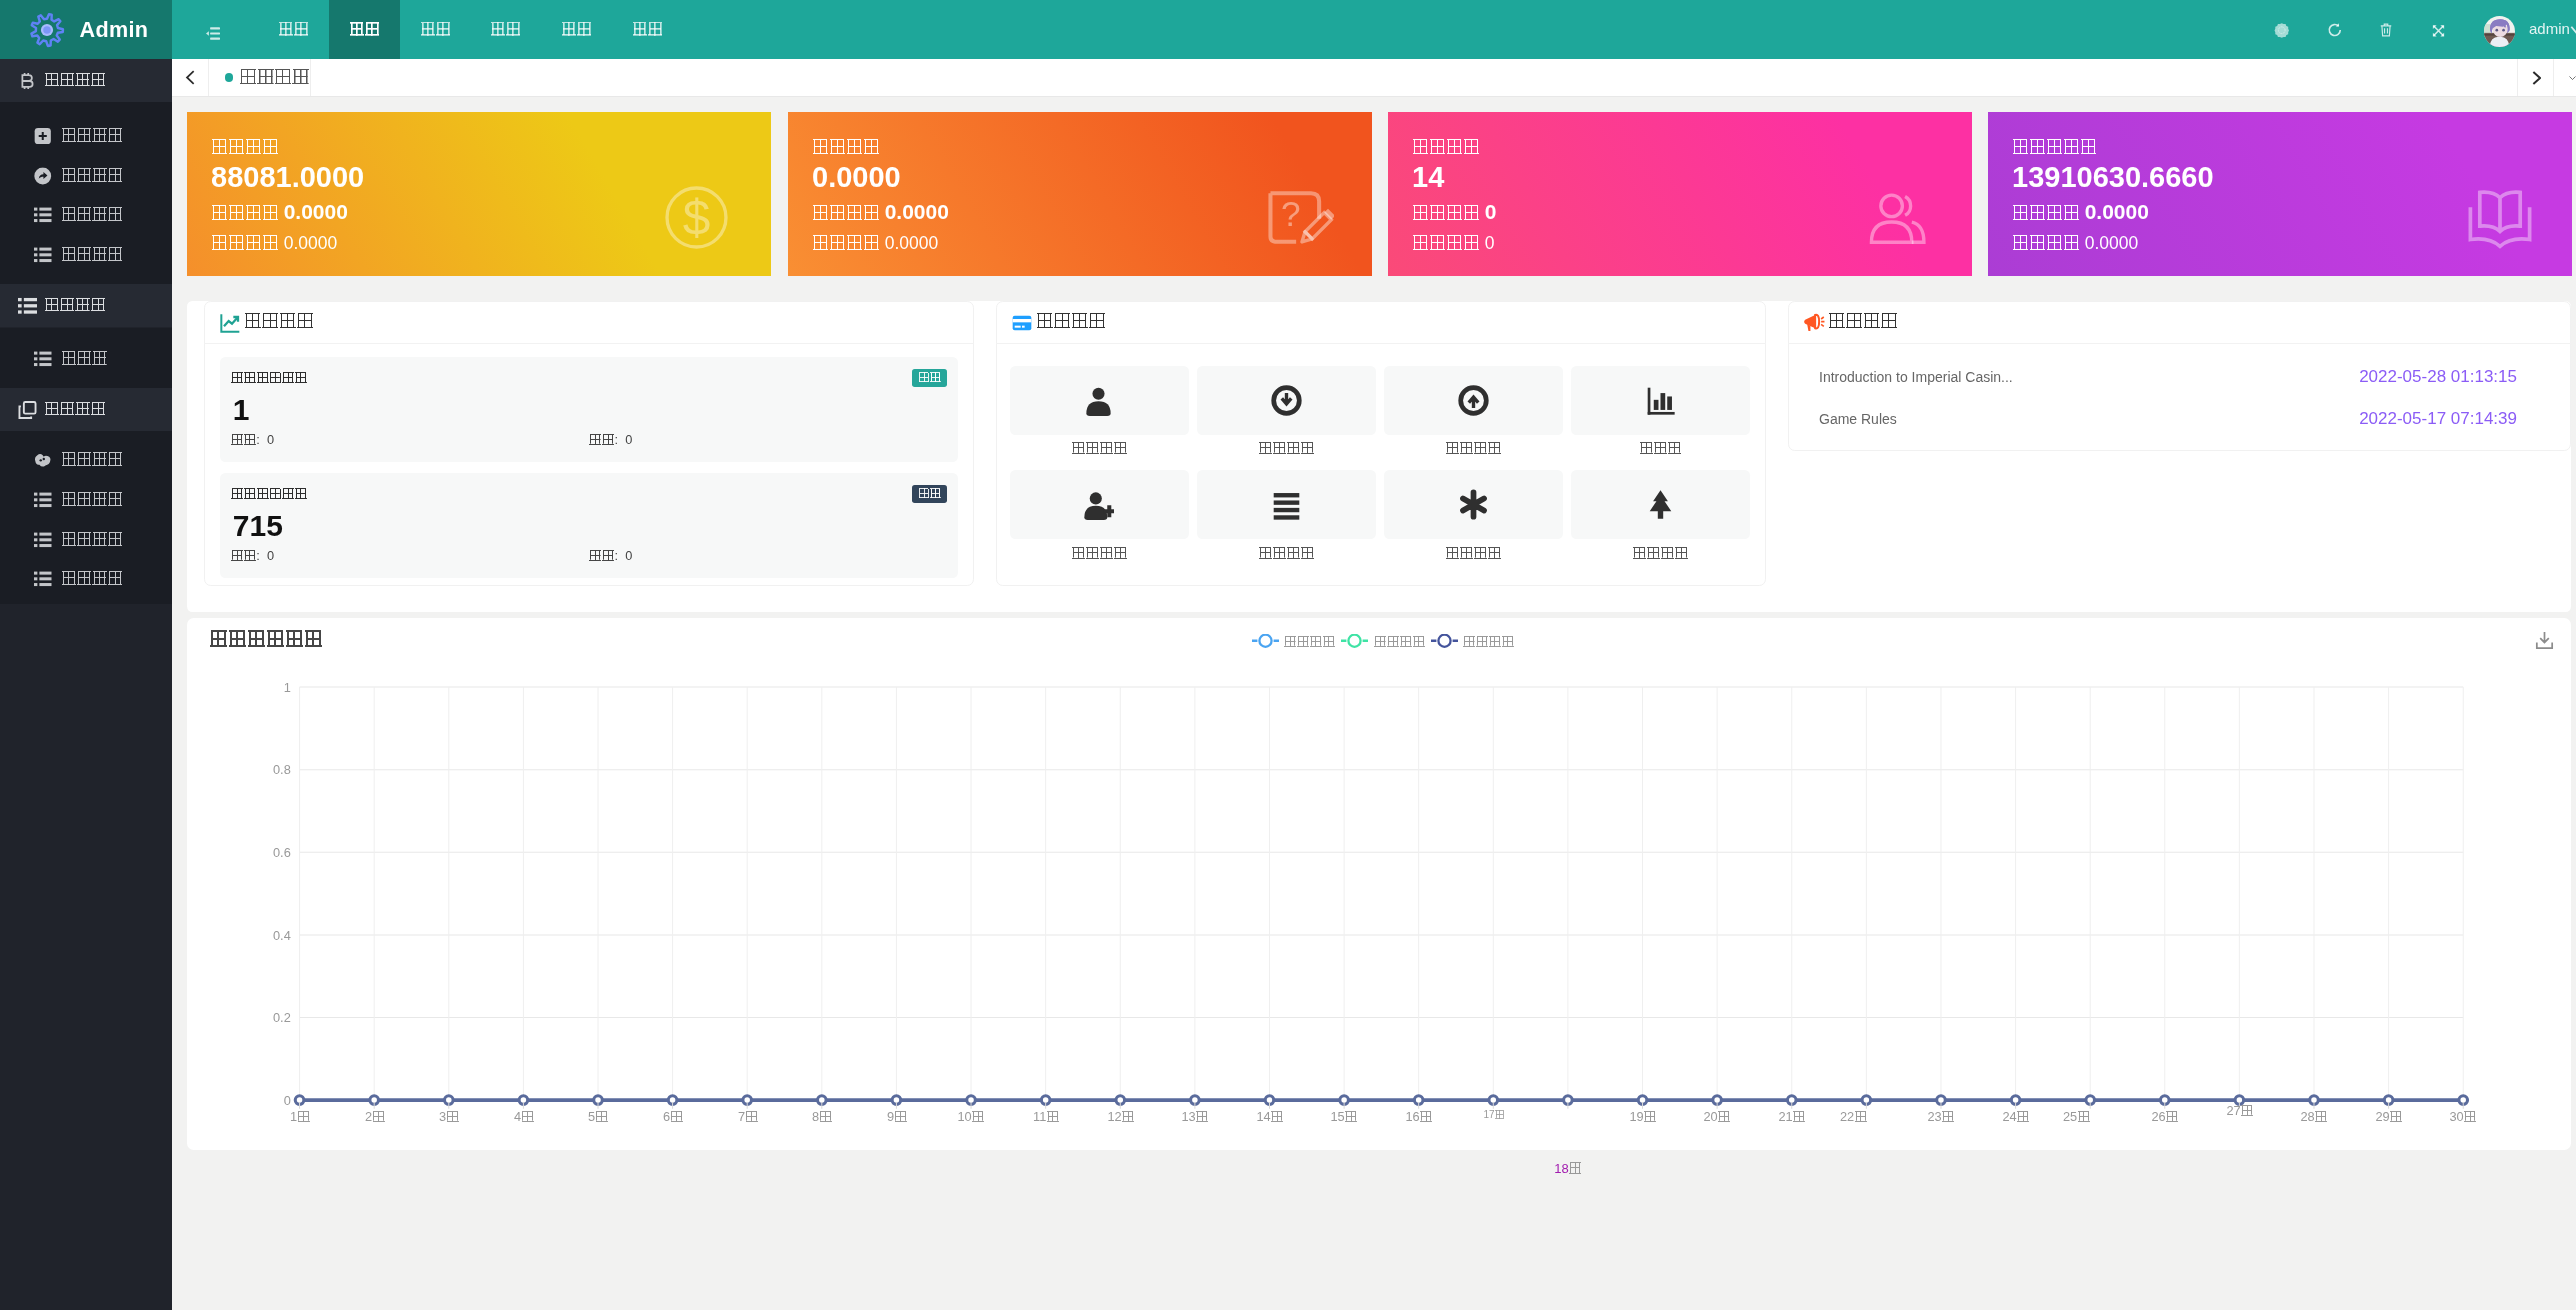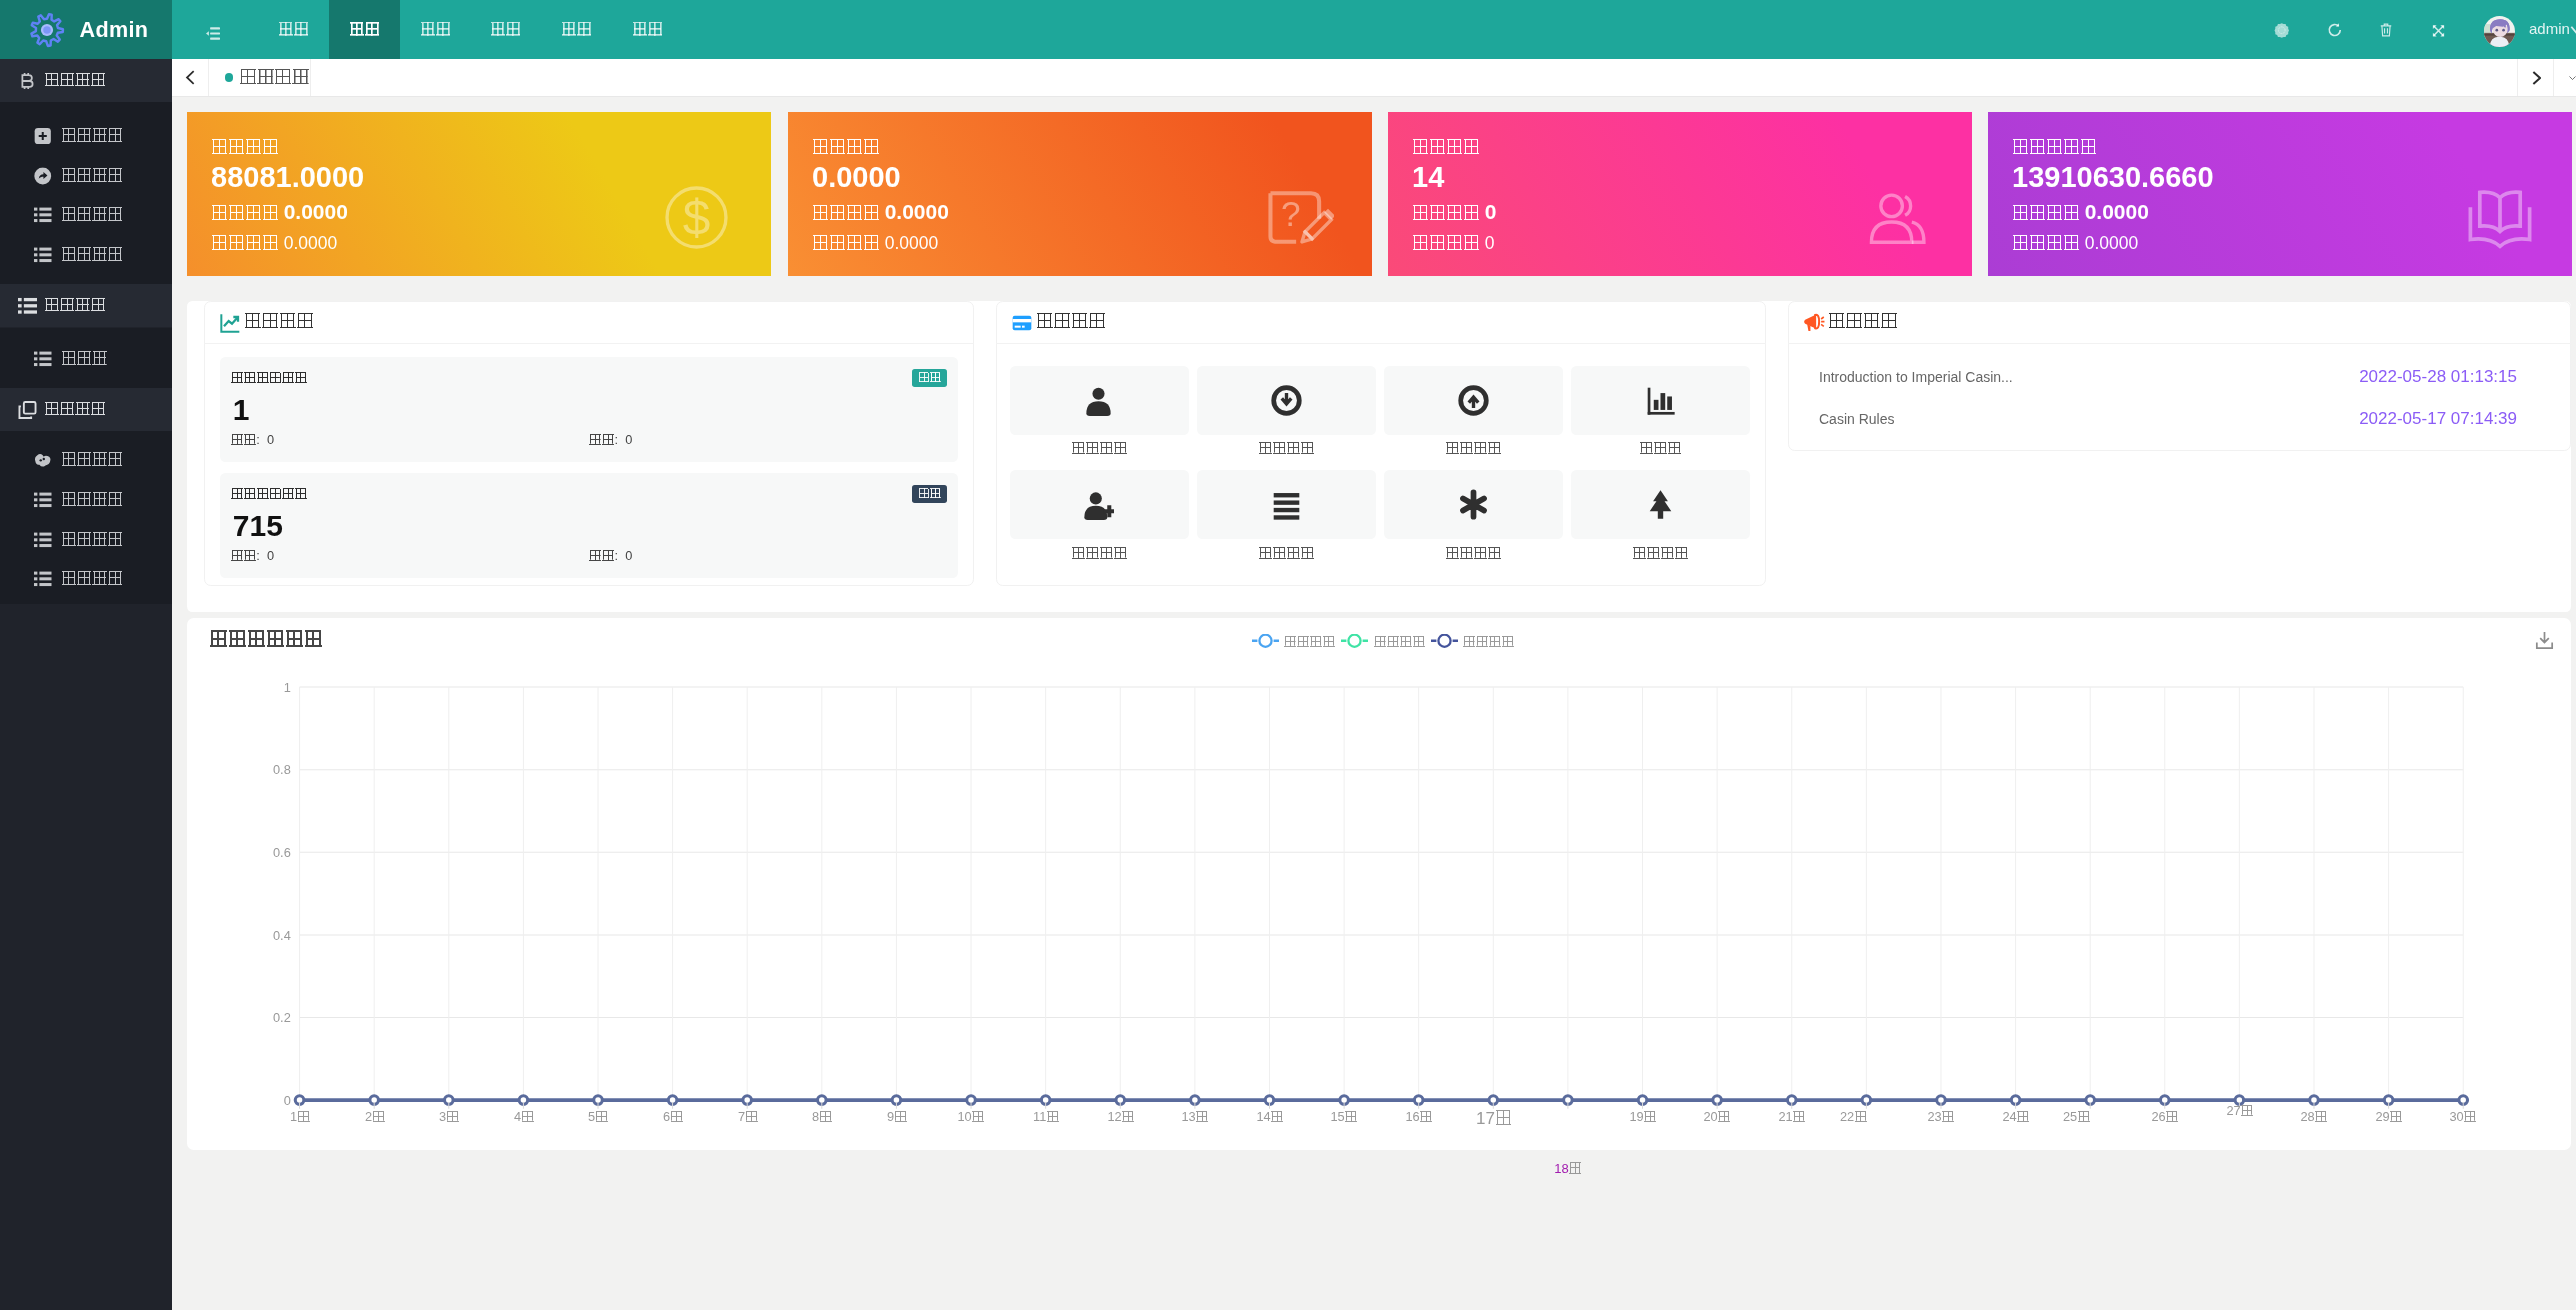--- a/index.html
+++ b/index.html
@@ -425,21 +425,21 @@
         <path d="M27 9l4-3M27 13h5M27 17l4 3" stroke="#FF5722" stroke-width="2.4" fill="none"></path>
       </g>
     </svg>
     <span style="position:absolute;left:40px;top:10px"><i class="c"></i><i class="c"></i><i class="c"></i><i class="c"></i></span>
   </div>
 <div class="abs" style="left:1788px;top:377px;width:783px">
     <span class="notice-t">Introduction to Imperial Casin...</span>
     <span class="notice-d">2022-05-28 01:13:15</span>
   </div>
 <div class="abs" style="left:1788px;top:419px;width:783px">
-    <span class="notice-t">Casin Rules</span>
+    <span class="notice-t">Game Rules</span>
     <span class="notice-d">2022-05-17 07:14:39</span>
   </div>
 <div class="abs whitebox" style="left:187px;top:618px;width:2384px;height:532px;border-radius:6.7px"></div>
 <div class="abs" style="left:209px;top:629px;font-size:19px;font-weight:bold;color:#464646;--k:#464646"><i class="cb"></i><i class="cb"></i><i class="cb"></i><i class="cb"></i><i class="cb"></i><i class="cb"></i></div>
 <svg class="abs" width="27" height="13.5" viewBox="0 0 40 20" style="left:1252px;top:634px">
     <path d="M0 10h8M32 10h8" stroke="#4aa4f1" stroke-width="3.4"></path>
     <circle cx="20" cy="10" r="9" fill="#fff" stroke="#4aa4f1" stroke-width="3.4"></circle>
   </svg>
 <div class="abs" style="left:1284px;top:634px;font-size:12.8px;color:#999;--k:#999"><i class="c"></i><i class="c"></i><i class="c"></i><i class="c"></i></div>
 <svg class="abs" width="27" height="13.5" viewBox="0 0 40 20" style="left:1341px;top:634px">
@@ -569,21 +569,21 @@
 <div class="abs" style="left:721px;top:1109px;width:54px;text-align:center;font-size:12.8px;color:#999;--k:#999">7<i class="c"></i></div>
 <div class="abs" style="left:795px;top:1109px;width:54px;text-align:center;font-size:12.8px;color:#999;--k:#999">8<i class="c"></i></div>
 <div class="abs" style="left:870px;top:1109px;width:54px;text-align:center;font-size:12.8px;color:#999;--k:#999">9<i class="c"></i></div>
 <div class="abs" style="left:944px;top:1109px;width:54px;text-align:center;font-size:12.8px;color:#999;--k:#999">10<i class="c"></i></div>
 <div class="abs" style="left:1019px;top:1109px;width:54px;text-align:center;font-size:12.8px;color:#999;--k:#999">11<i class="c"></i></div>
 <div class="abs" style="left:1094px;top:1109px;width:54px;text-align:center;font-size:12.8px;color:#999;--k:#999">12<i class="c"></i></div>
 <div class="abs" style="left:1168px;top:1109px;width:54px;text-align:center;font-size:12.8px;color:#999;--k:#999">13<i class="c"></i></div>
 <div class="abs" style="left:1243px;top:1109px;width:54px;text-align:center;font-size:12.8px;color:#999;--k:#999">14<i class="c"></i></div>
 <div class="abs" style="left:1317px;top:1109px;width:54px;text-align:center;font-size:12.8px;color:#999;--k:#999">15<i class="c"></i></div>
 <div class="abs" style="left:1392px;top:1109px;width:54px;text-align:center;font-size:12.8px;color:#999;--k:#999">16<i class="c"></i></div>
-<div class="abs" style="left:1467px;top:1109px;width:54px;text-align:center;font-size:17px;color:#999;--k:#999">17<i class="c"></i></div>
+<div class="abs" style="left:1467px;top:1109px;width:54px;text-align:center;font-size:10px;color:#999;--k:#999">17<i class="c"></i></div>
 <div class="abs" style="left:1541px;top:1161px;width:54px;text-align:center;font-size:13px;color:#a21caf;--k:#999">18<i class="c"></i></div>
 <div class="abs" style="left:1616px;top:1109px;width:54px;text-align:center;font-size:12.8px;color:#999;--k:#999">19<i class="c"></i></div>
 <div class="abs" style="left:1690px;top:1109px;width:54px;text-align:center;font-size:12.8px;color:#999;--k:#999">20<i class="c"></i></div>
 <div class="abs" style="left:1765px;top:1109px;width:54px;text-align:center;font-size:12.8px;color:#999;--k:#999">21<i class="c"></i></div>
 <div class="abs" style="left:1840px;top:1109px;width:54px;text-align:left;font-size:12.8px;color:#999;--k:#999">22<i class="c"></i></div>
 <div class="abs" style="left:1914px;top:1109px;width:54px;text-align:center;font-size:12.8px;color:#999;--k:#999">23<i class="c"></i></div>
 <div class="abs" style="left:1989px;top:1109px;width:54px;text-align:center;font-size:12.8px;color:#999;--k:#999">24<i class="c"></i></div>
 <div class="abs" style="left:2063px;top:1109px;width:54px;text-align:left;font-size:12.8px;color:#999;--k:#999">25<i class="c"></i></div>
 <div class="abs" style="left:2138px;top:1109px;width:54px;text-align:center;font-size:12.8px;color:#999;--k:#999">26<i class="c"></i></div>
 <div class="abs" style="left:2213px;top:1103px;width:54px;text-align:center;font-size:12.8px;color:#999;--k:#999">27<i class="c"></i></div>

